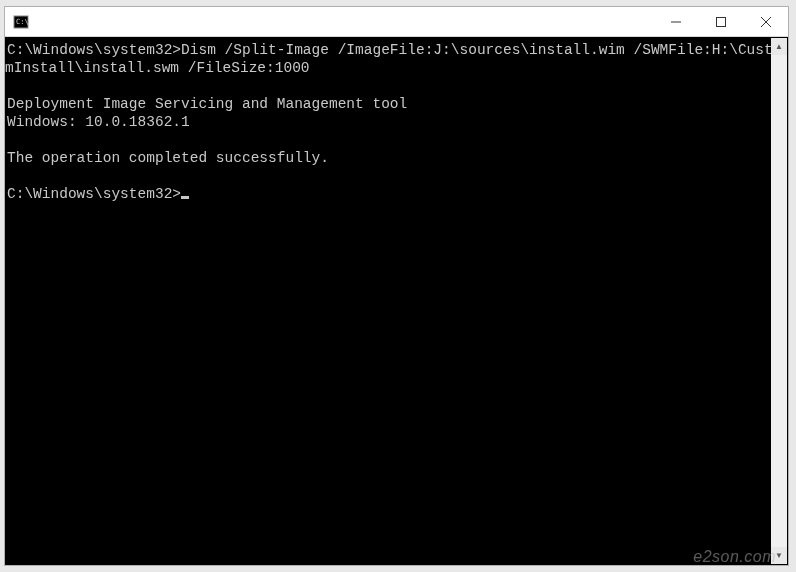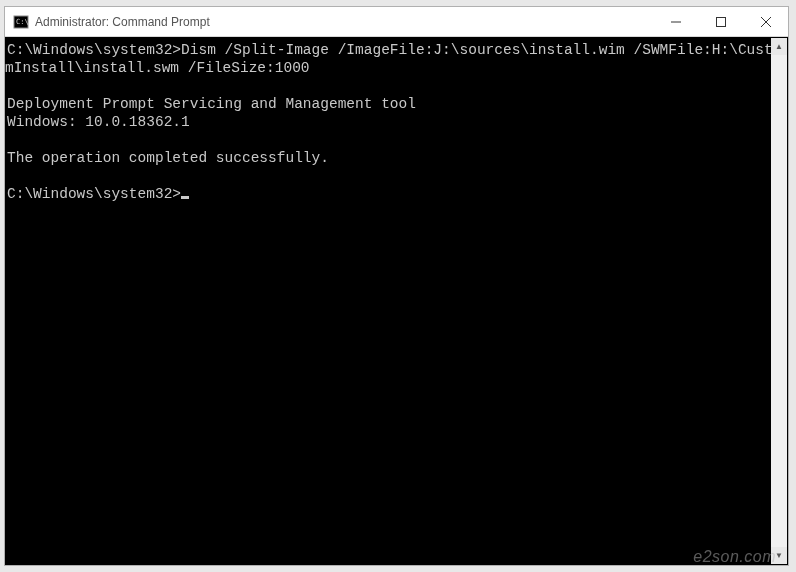--- a/index.html
+++ b/index.html
@@ -117,21 +117,20 @@
 <body>
 
 <div class="window">
   <div class="titlebar">
     <div class="titlebar-icon">
       <svg width="16" height="16" viewBox="0 0 16 16">
         <rect x="1" y="2" width="14" height="12" fill="#000" stroke="#888" stroke-width="1"></rect>
         <text x="3" y="10" font-size="7" fill="#ccc" font-family="monospace">C:\</text>
       </svg>
     </div>
-    <div class="titlebar-title">Administrator: Command Prompt</div>
     <div class="titlebar-spacer"></div>
     <div class="win-controls">
       <div class="win-btn">
         <svg width="10" height="10" viewBox="0 0 10 10">
             <line x1="0" y1="5" x2="10" y2="5" stroke="currentColor" stroke-width="1"></line>
           </svg>
       </div>
       <div class="win-btn">
         <svg width="10" height="10" viewBox="0 0 10 10">
             <rect x="0.5" y="0.5" width="9" height="9" fill="none" stroke="currentColor" stroke-width="1"></rect>
@@ -141,21 +140,21 @@
         <svg width="10" height="10" viewBox="0 0 10 10">
             <line x1="0" y1="0" x2="10" y2="10" stroke="currentColor" stroke-width="1"></line>
             <line x1="10" y1="0" x2="0" y2="10" stroke="currentColor" stroke-width="1"></line>
           </svg>
       </div>
     </div>
   </div>
 
   <div class="terminal"><span class="line"><span>C:\Windows\system32&gt;</span><span>Dism /Split-Image /ImageFile:J:\sources\install.wim /SWMFile:H:\CustomInstall\install.swm /FileSize:1000</span></span>
 <span class="line"></span>
-<span class="line">Deployment Prompt Servicing and Management tool</span>
+<span class="line">Deployment Image Servicing and Management tool</span>
 <span class="line">Windows: 10.0.18362.1</span>
 <span class="line"></span>
 <span class="line">The operation completed successfully.</span>
 <span class="line"></span>
 <span class="line"><span>C:\Windows\system32&gt;</span><span class="cursor"></span></span></div>
 
   <div class="scrollbar-fake">
     <div class="sb-arrow">▲</div>
     <div class="sb-track"></div>
     <div class="sb-arrow">▼</div>

